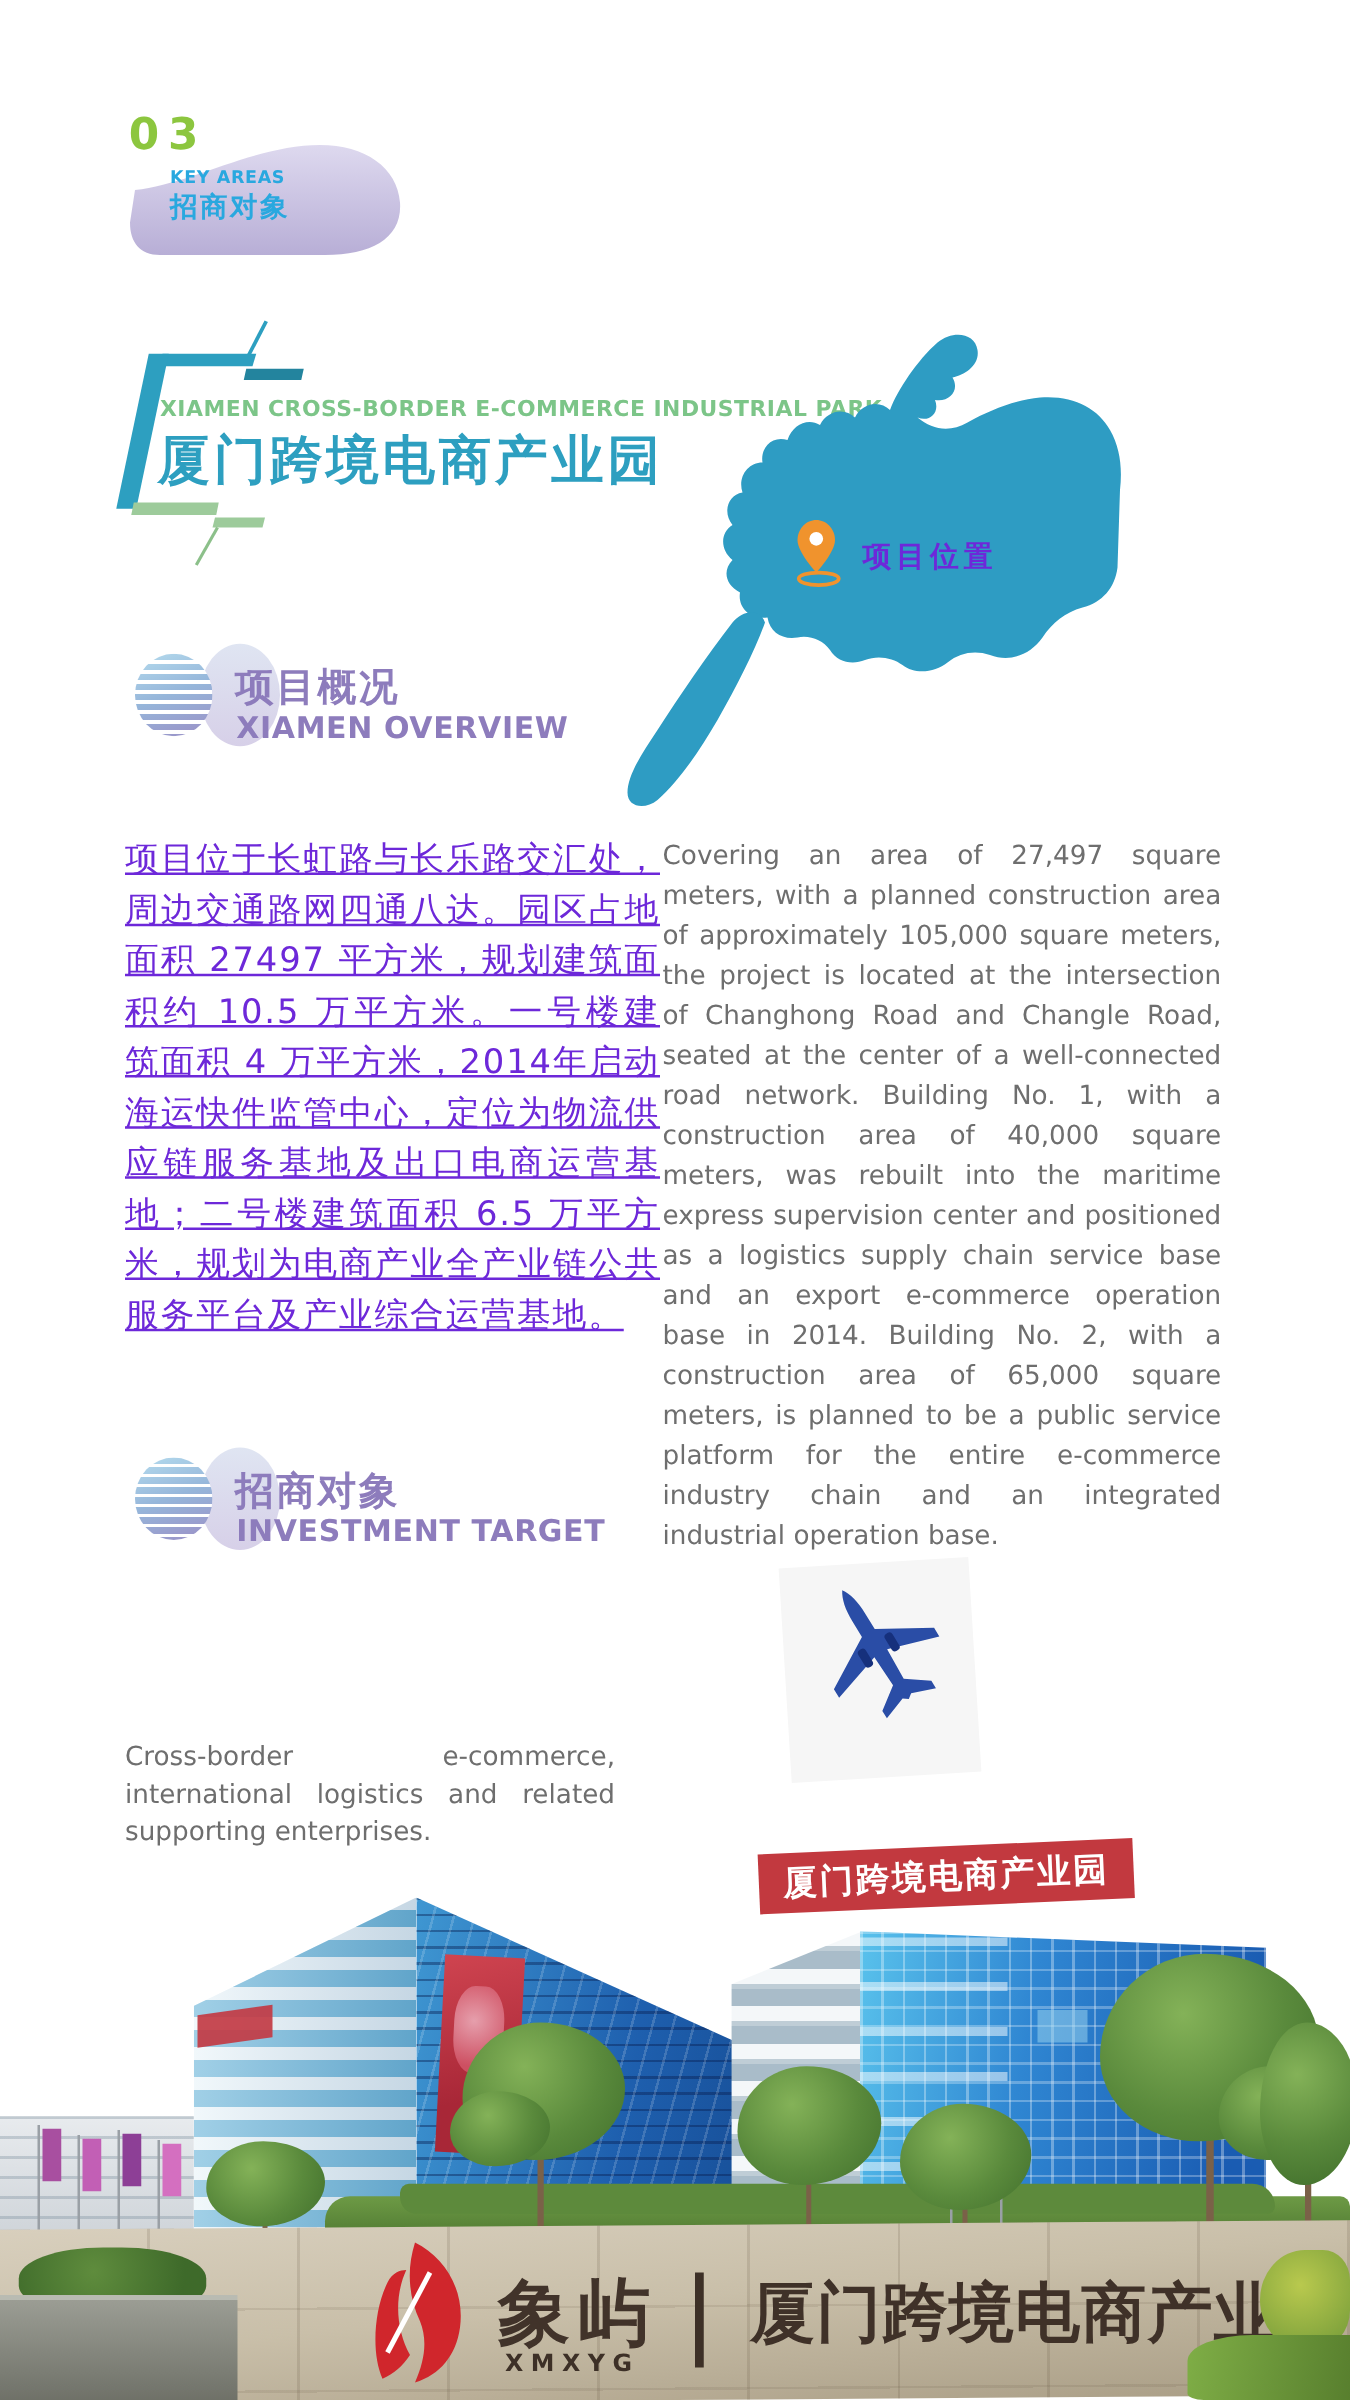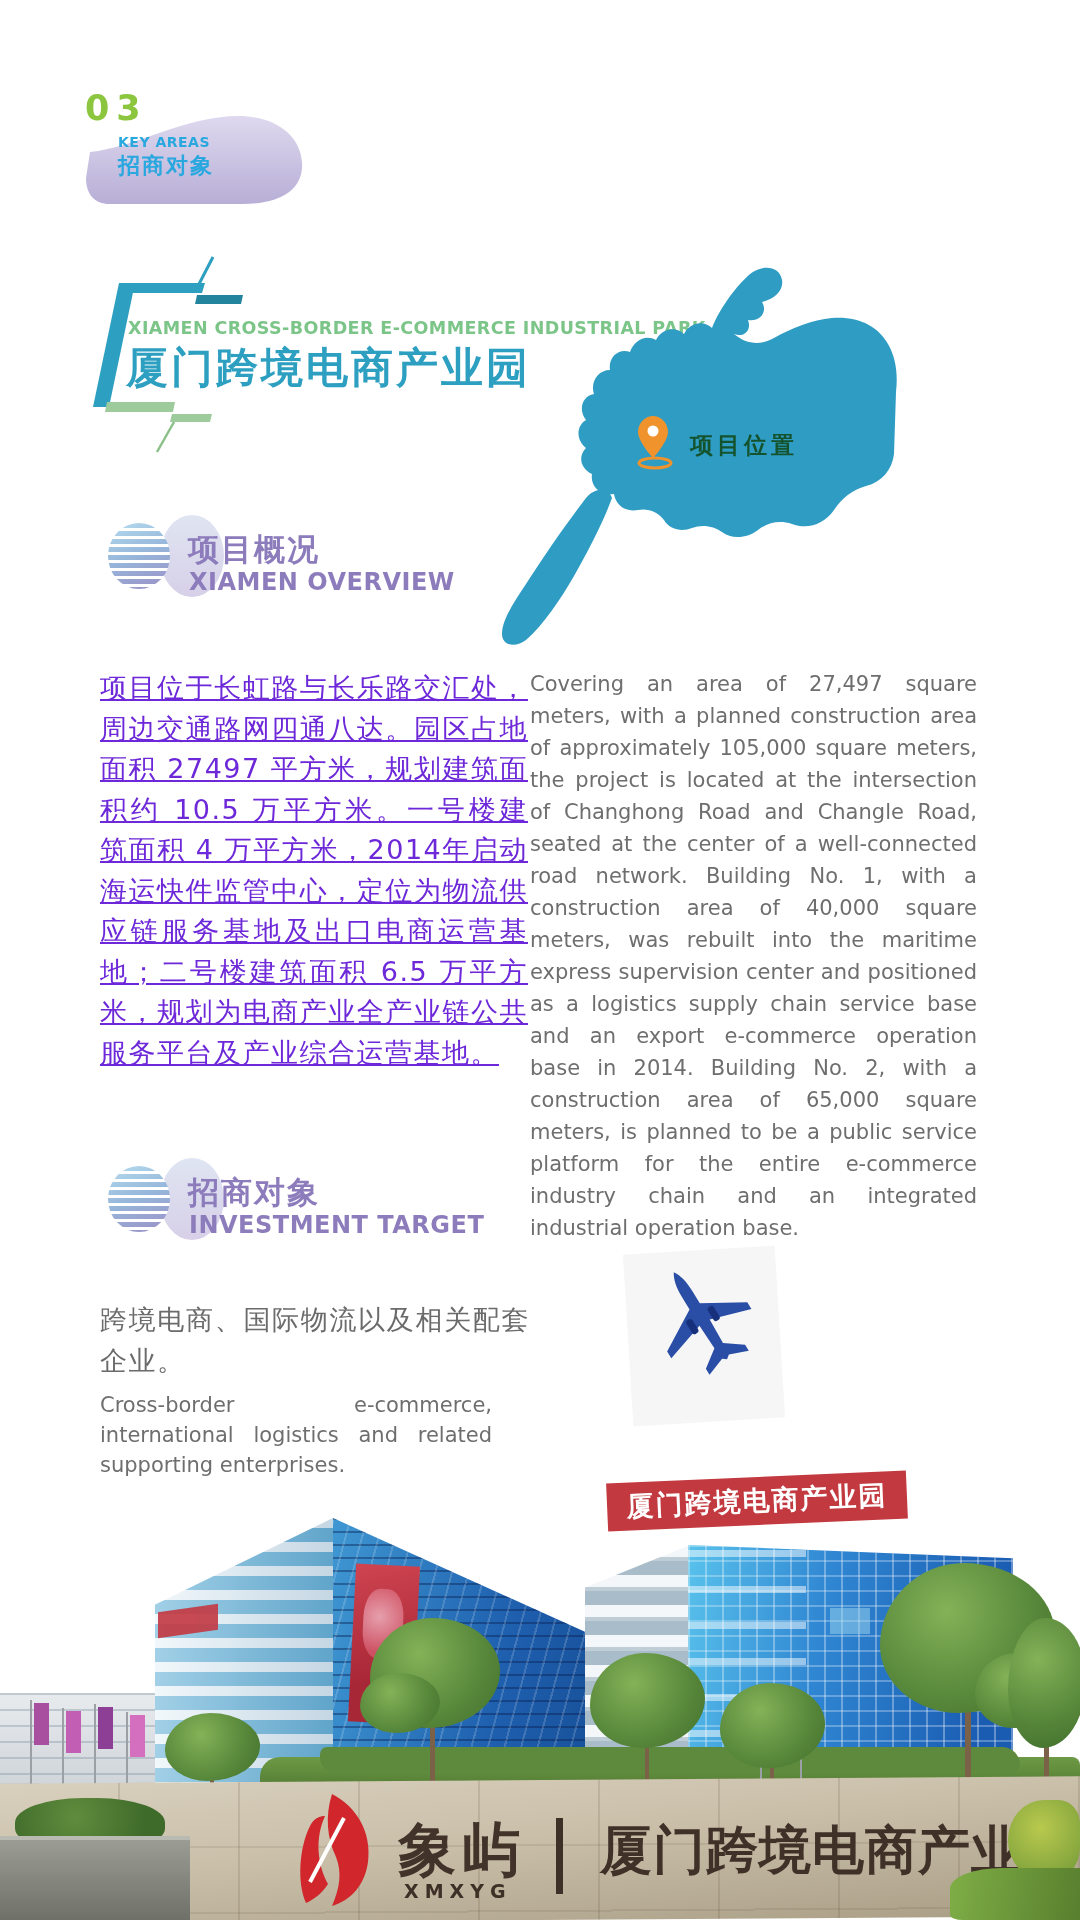--- a/index.html
+++ b/index.html
@@ -1,34 +1,34 @@
 <!DOCTYPE html>
 <html><head>
 <meta charset="utf-8">
 <style>
   * { margin:0; padding:0; box-sizing:border-box; }
   body { background:#fff; font-family:"DejaVu Sans","Liberation Sans",sans-serif; }
   .page { position:relative; width:1080px; height:1920px; background:#ffffff; overflow:hidden; }
 
   
-  .badge { position:absolute; left:70px; top:88px; width:260px; height:125px; }
+  .badge { position:absolute; left:88px; top:88px; width:260px; height:125px; }
   .badge svg.wave { position:absolute; left:8px; top:22px; }
   .badge-number { position:absolute; left:15px; top:0; font-size:35px; font-weight:bold; color:#8CC63F; letter-spacing:7px; }
   .badge-en { position:absolute; left:48px; top:46px; font-size:14px; font-weight:bold; color:#29A8DF; letter-spacing:0.5px; }
   .badge-zh { position:absolute; left:48px; top:63px; font-size:22px; font-weight:bold; color:#29A8DF; letter-spacing:2px; }
 
   
   .deco { position:absolute; left:85px; top:250px; }
   .title-en { position:absolute; left:128px; top:318px; font-size:17.5px; font-weight:bold; color:#7CC588; letter-spacing:0.4px; }
   .title-zh { position:absolute; left:126px; top:340px; font-size:42px; font-weight:bold; color:#2D9FC0; letter-spacing:3px; }
 
   
   .map-wrap { position:absolute; left:462px; top:258px; width:436px; height:392px; }
   .pin { position:absolute; left:636px; top:414px; }
-  .pin-label { position:absolute; left:690px; top:430px; font-size:23px; font-weight:bold; color:#14532d; letter-spacing:4px; }
+  .pin-label { position:absolute; left:690px; top:430px; font-size:23px; font-weight:bold; color:#6d28d9; letter-spacing:4px; }
 
   
   .sec { position:absolute; left:108px; width:440px; height:92px; }
   .sec.s1 { top:515px; } .sec.s2 { top:1158px; }
   .globe-back { position:absolute; left:52px; top:0px; width:64px; height:82px; border-radius:50%;
     background:linear-gradient(180deg,#ccd5ea,#beb3da); opacity:.62; }
   .globe { position:absolute; left:0; top:8px; width:62px; height:66px; border-radius:50%;
     background-image:
       repeating-linear-gradient(180deg, rgba(255,255,255,0) 0 5px, #ffffff 5px 8px),
       linear-gradient(160deg,#b5dcee 0%, #96b6da 48%, #9b8fc6 100%); }
@@ -183,21 +183,20 @@
   <div class="zh-col">项目位于长虹路与长乐路交汇处，周边交通路网四通八达。园区占地面积 27497 平方米，规划建筑面积约 10.5 万平方米。一号楼建筑面积 4 万平方米，2014年启动海运快件监管中心，定位为物流供应链服务基地及出口电商运营基地；二号楼建筑面积 6.5 万平方米，规划为电商产业全产业链公共服务平台及产业综合运营基地。</div>
   <div class="en-col">Covering an area of 27,497 square meters, with a planned construction area of approximately 105,000 square meters, the project is located at the intersection of Changhong Road and Changle Road, seated at the center of a well-connected road network.  Building No. 1, with a construction area of 40,000 square meters, was rebuilt into the maritime express supervision center and positioned as a logistics supply chain service base and an export e-commerce operation base in 2014. Building No. 2, with a construction area of 65,000 square meters, is planned to be a public service platform for the entire e-commerce industry chain and an integrated industrial operation base.</div>
 
   <div class="sec s2">
     <div class="globe-back"></div>
     <div class="globe"></div>
     <div class="sec-zh">招商对象</div>
     <div class="sec-en">INVESTMENT TARGET</div>
   </div>
 
-  <div class="inv-zh">跨境电商、国际物流以及相关配套企业。</div>
   <div class="inv-en">Cross-border e-commerce, international logistics and related supporting enterprises.</div>
 
   <div class="plane-tile">
     <svg width="100" height="120" viewBox="0 0 100 120">
       <path fill="#2A4DA6" d="M50,4 C54,10 56,18 56,30 L56,44 L97,68 L97,76 L56,63 L55,90 L73,103 L73,110
         L54,103 L50,106 L46,103 L27,110 L27,103 L45,90 L44,63 L3,76 L3,68 L44,44 L44,30 C44,18 46,10 50,4 Z"></path>
       <rect x="34" y="52" width="7" height="16" rx="3" fill="#16307C"></rect>
       <rect x="59" y="52" width="7" height="16" rx="3" fill="#16307C"></rect>
     </svg>
   </div>

